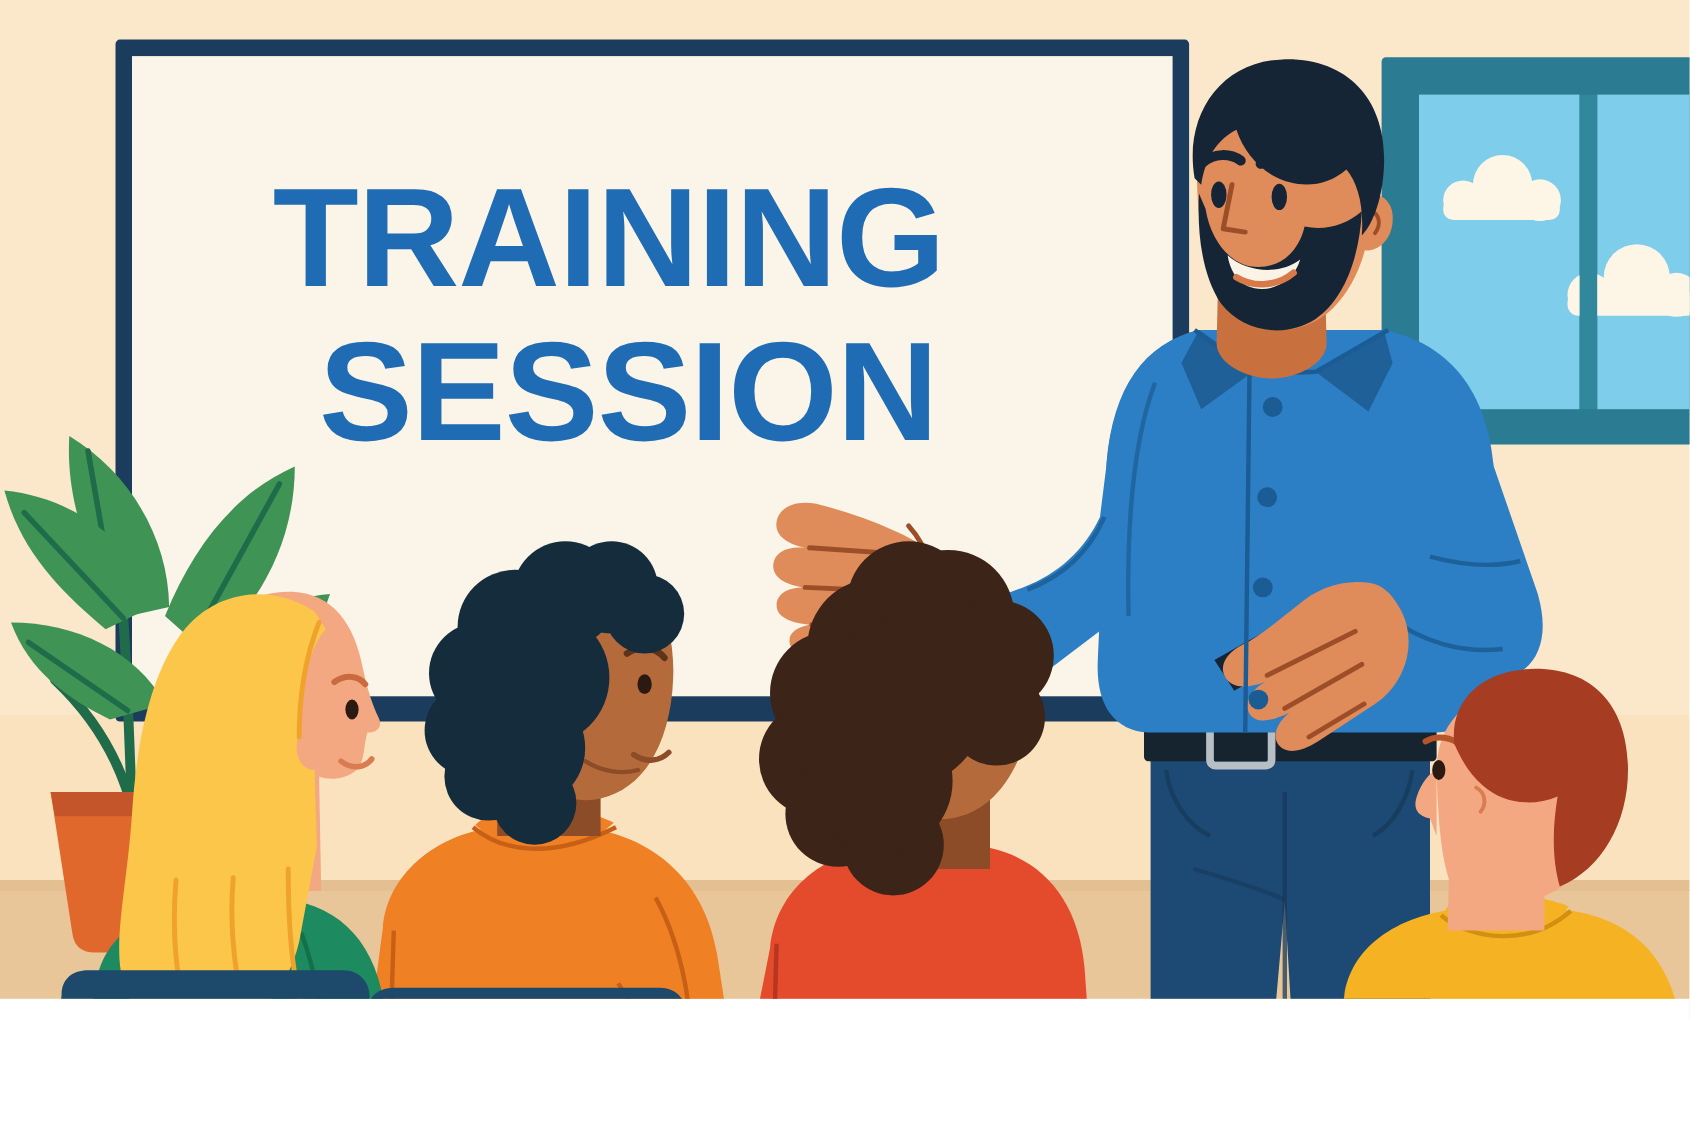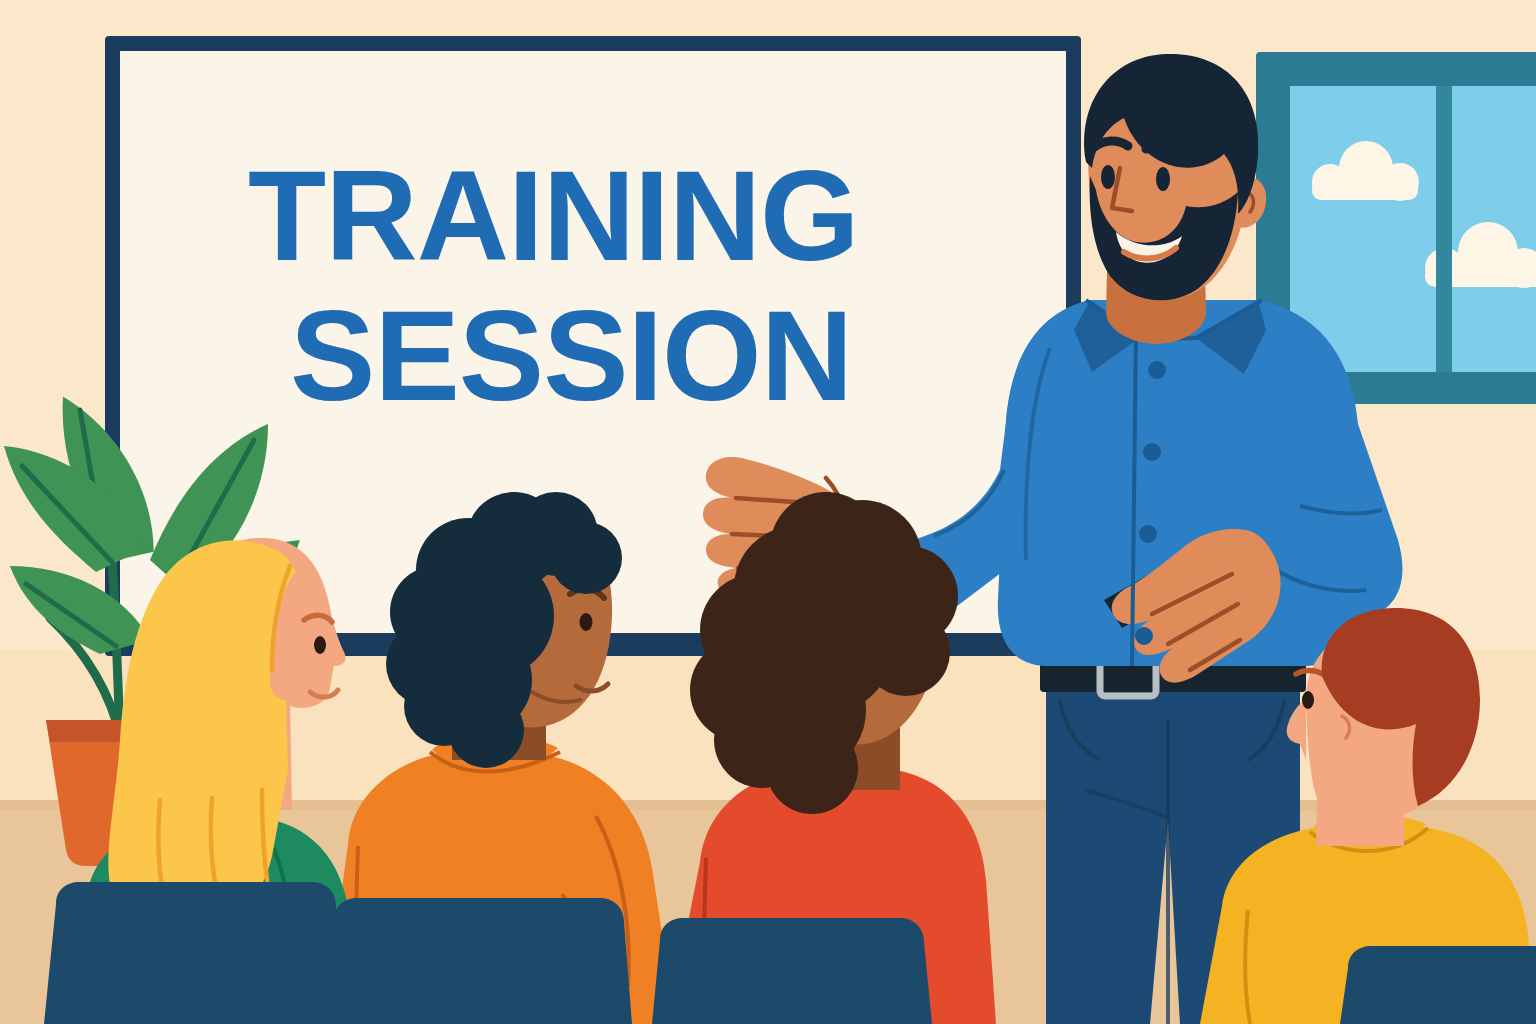--- a/index.html
+++ b/index.html
@@ -6,21 +6,21 @@
     margin: 0;
     padding: 0;
     background: #ffffff;
   }
   body {
     font-family: "Liberation Sans", sans-serif;
   }
   #scene {
     position: relative;
     width: 1536px;
-    height: 1024px;
+    height: 908px;
     overflow: hidden;
     text-align: right;
   }
   #scene svg {
     display: block;
     width: 1536px;
     height: 1024px;
   }
   .bbtext {
     font-family: "Liberation Sans", sans-serif;

